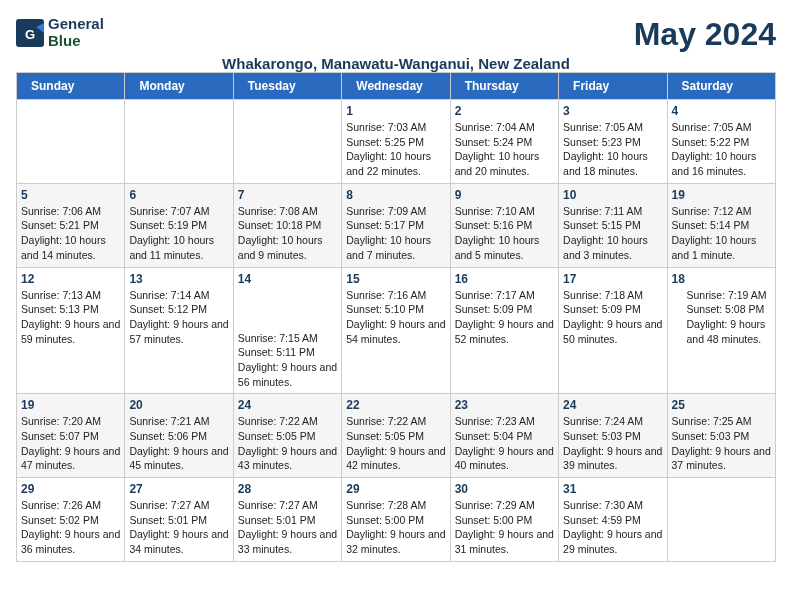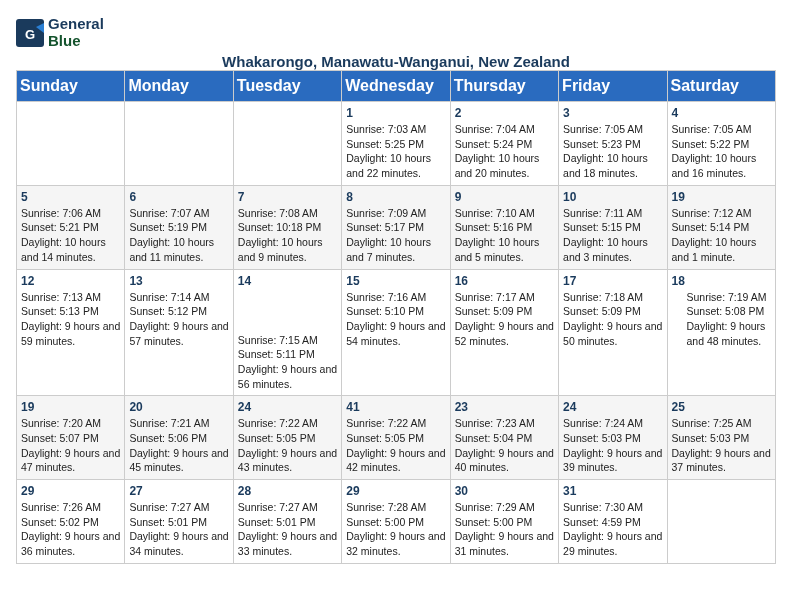--- a/index.html
+++ b/index.html
@@ -41,23 +41,23 @@
       align-items: flex-start;
     }
     table {
       width: 100%;
       border-collapse: collapse;
       font-size: 11px;
     }
     thead th {
       background: #2a6bbf;
       color: #fff;
-      padding: 6px 3px;
+      padding: 6px 14px;
       text-align: left;
-      font-size: 16px;
+      font-size: 12px;
       border: 1px solid #ccc;
     }
     tbody td {
       border: 1px solid #ccc;
       vertical-align: top;
       padding: 4px;
       width: 107px;
       min-height: 80px;
       background: #fff;
     }
@@ -87,20 +87,23 @@
     <svg class="logo-icon" viewBox="0 0 28 28">
       <rect width="28" height="28" rx="3" fill="#1a3a5c"></rect>
       <text x="14" y="20" text-anchor="middle" fill="white" font-size="13" font-weight="bold" font-family="Arial">G</text>
       <polygon points="20,8 28,4 28,14" fill="#2a7fd4"></polygon>
     </svg>
     <div>
       <div style="font-size:15px;font-weight:bold;color:#1a3a5c;line-height:1.1;">General</div>
       <div style="font-size:15px;font-weight:bold;color:#14532d;line-height:1.1;">Blue</div>
     </div>
   </div>
+  <div class="title-section">
+    <div class="month-title">May 2024</div>
+  </div>
 </div>
 <div class="location-title">Whakarongo, Manawatu-Wanganui, New Zealand</div>
 
 <table>
   <thead>
     <tr id="weekday-header">
         <th>Sunday</th>
         <th>Monday</th>
         <th>Tuesday</th>
         <th>Wednesday</th>
@@ -240,21 +243,21 @@
 Sunset: 5:06 PM
 Daylight: 9 hours and 45 minutes.</div>
         </td>
         <td>
           <div class="day-num">24</div>
           <div class="day-info" style="white-space: pre-line;">Sunrise: 7:22 AM
 Sunset: 5:05 PM
 Daylight: 9 hours and 43 minutes.</div>
         </td>
         <td>
-          <div class="day-num">41</div>
+          <div class="day-num">22</div>
           <div class="day-info" style="white-space: pre-line;">Sunrise: 7:22 AM
 Sunset: 5:05 PM
 Daylight: 9 hours and 42 minutes.</div>
         </td>
         <td>
           <div class="day-num">23</div>
           <div class="day-info" style="white-space: pre-line;">Sunrise: 7:23 AM
 Sunset: 5:04 PM
 Daylight: 9 hours and 40 minutes.</div>
         </td>

